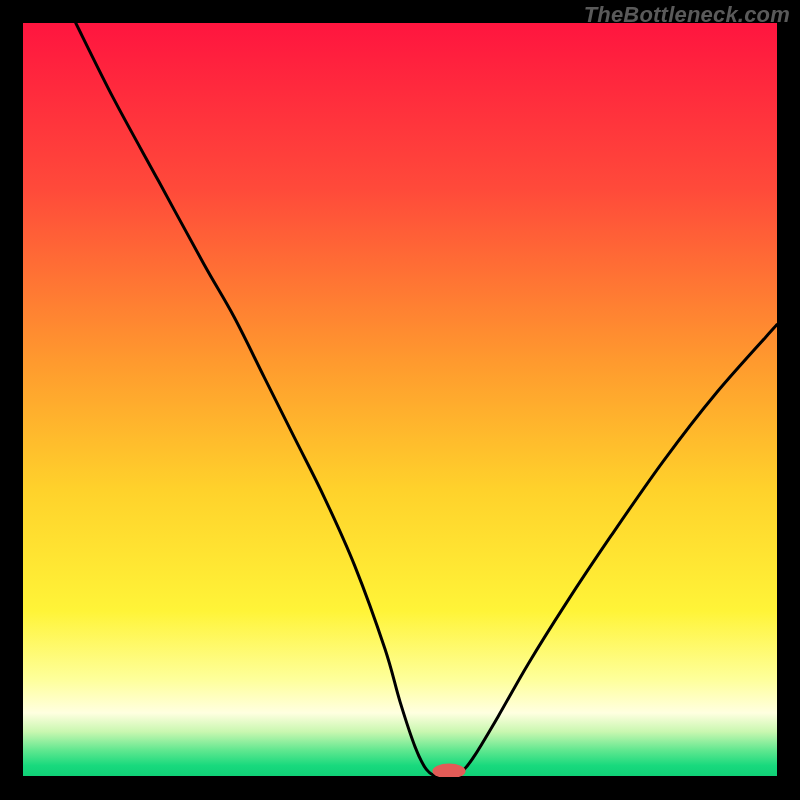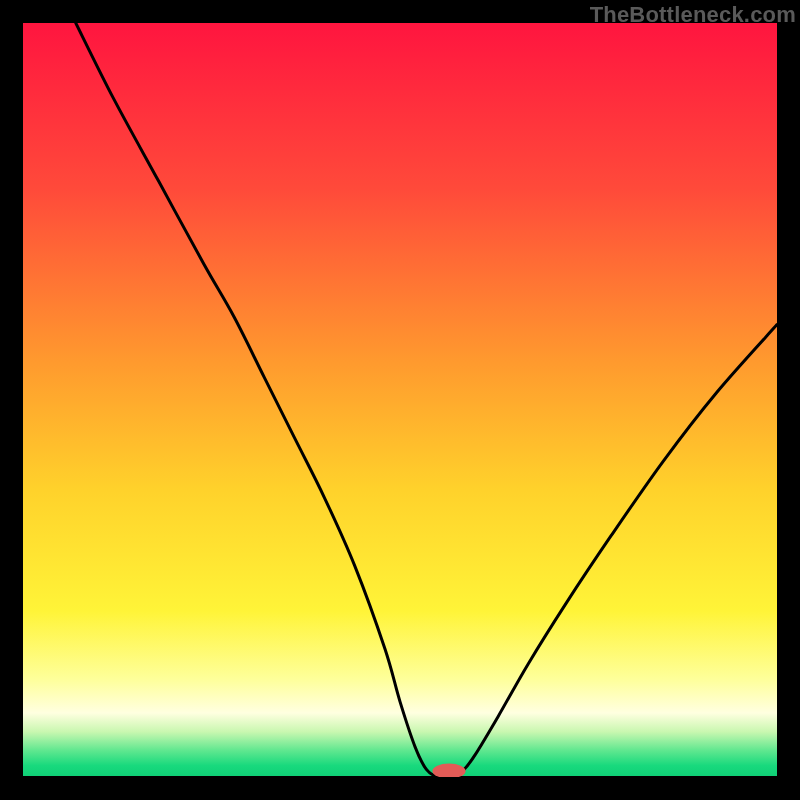--- a/index.html
+++ b/index.html
@@ -15,26 +15,27 @@
     position: absolute;
     left: 0;
     top: 0;
     width: 800px;
     height: 800px;
     background: #000;
   }
   .watermark {
     position: absolute;
     top: 2px;
-    right: 4px;
+    right: 10px;
     color: #5a5a5a;
     font-size: 22px;
     font-weight: 600;
     letter-spacing: 0.2px;
     user-select: none;
+    font-style: italic;
   }
   .plot-area {
     position: absolute;
     left: 23px;
     top: 23px;
     width: 754px;
     height: 754px;
   }
   .plot-area svg {
     display: block;

